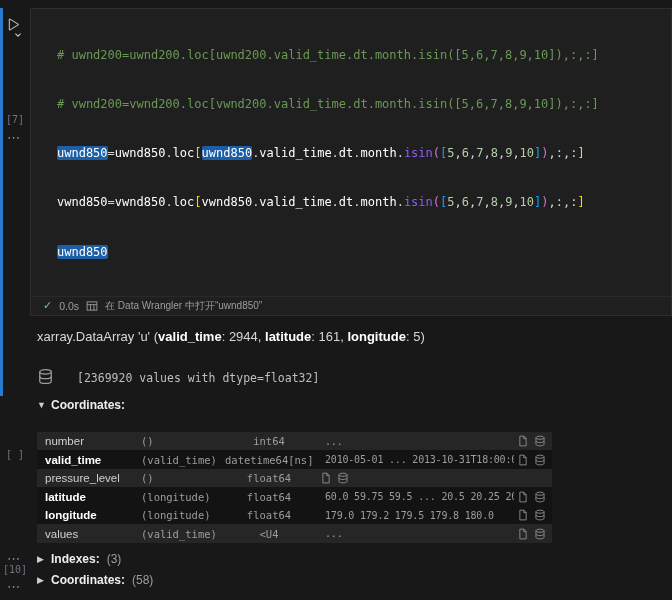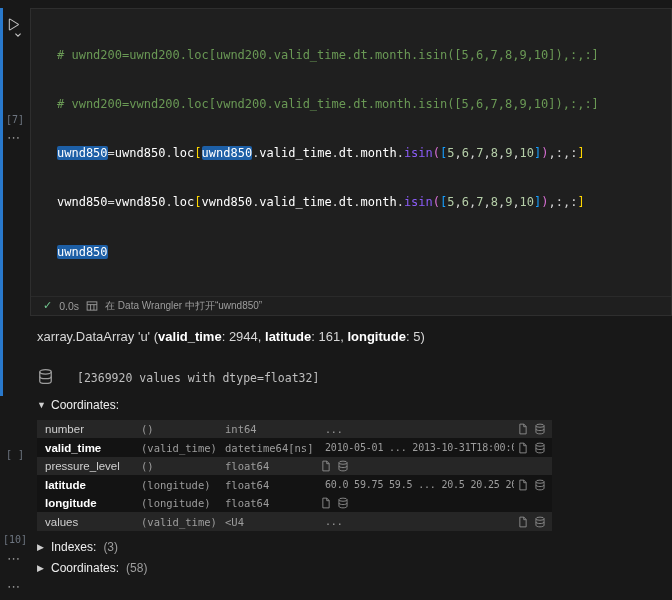--- a/index.html
+++ b/index.html
@@ -43,30 +43,30 @@
 
   
   .xr-out{padding:13px 8px 14px 7px}
   .xr-header{font-size:13px;color:#d7d7d7}
   .xr-datarow{display:flex;align-items:flex-end;gap:23px;margin-top:24px;color:#9d9d9d}
   .xr-summary{font-family:"DejaVu Sans Mono",monospace;font-size:11.5px;color:#bfbfbf}
   .xr-sec{margin-top:13px;font-size:12px;display:flex;gap:4px;align-items:center;cursor:pointer}
   .xr-sec.low{margin-top:9px}
   .xr-sec.low2{margin-top:7px}
   .tri{font-size:9px;color:#cfcfcf;width:10px;display:inline-block}
-  .sec-label{font-weight:400;color:#eeeeee}
+  .sec-label{font-weight:700;color:#eeeeee}
   .sec-count{color:#9d9d9d;margin-left:3px}
-  .xr-table{margin-top:8px;width:515px}
+  .xr-table{margin-top:20px;width:515px}
   .xr-row{display:flex;align-items:center;height:18.5px}
   .xr-row.light{background:#262626}
   .xr-row.dark{background:#131313}
   .xr-name{width:104px;padding-left:8px;color:#d0d0d0;font-size:11.5px;white-space:nowrap}
   .xr-row.idx .xr-name{font-weight:700;color:#ffffff}
   .xr-dims{width:84px;font-family:"DejaVu Sans Mono",monospace;font-size:10.5px;color:#9d9d9d;white-space:nowrap}
-  .xr-dtype{width:92px;text-align:left;font-family:"DejaVu Sans Mono",monospace;font-size:10.5px;color:#9d9d9d;padding-right:4px;white-space:nowrap}
+  .xr-dtype{width:92px;text-align:center;font-family:"DejaVu Sans Mono",monospace;font-size:10.5px;color:#9d9d9d;padding-right:4px;white-space:nowrap}
   .xr-preview{flex:1;font-family:"DejaVu Sans Mono",monospace;font-size:10px;letter-spacing:-0.2px;
     color:#9d9d9d;white-space:nowrap;overflow:hidden;padding-left:8px}
   .xr-icons{width:38px;display:flex;gap:5px;justify-content:flex-end;padding-right:6px;color:#8f8f8f}
   .xr-icons svg{cursor:pointer}
   .db-big{color:#9d9d9d;display:inline-flex}
 
   .defs{position:absolute;width:0;height:0;overflow:hidden}
 </style>
 </head>
 <body>
@@ -102,21 +102,21 @@
     <svg width="15" height="15">
         <use href="#i-play"></use>
       </svg>
     <svg class="chev" width="8" height="8">
         <use href="#i-chev"></use>
       </svg>
   </div>
   <div class="g-exec" style="top:106px">[7]</div>
   <div class="g-dots" style="top:122px">⋯</div>
   <div class="g-exec" style="top:441px">[ ]</div>
-  <div class="g-exec" style="top:526px">[10]</div>
+  <div class="g-exec" style="top:556px">[10]</div>
   <div class="g-dots" style="top:543px">⋯</div>
   <div class="g-dots" style="top:571px">⋯</div>
 
   <div class="content">
 
     <div class="cell" id="cell1">
       <div class="code">
         <div class="cl"><span class="tk-comment"># uwnd200=uwnd200.loc[uwnd200.valid_time.dt.month.isin([5,6,7,8,9,10]),:,:]</span></div>
         <div class="cl"><span class="tk-comment"># vwnd200=vwnd200.loc[vwnd200.valid_time.dt.month.isin([5,6,7,8,9,10]),:,:]</span></div>
         <div class="cl"><span class="tk-id tk-hl">uwnd850</span><span class="tk-op">=</span><span class="tk-id">uwnd850</span><span class="tk-op">.</span><span class="tk-id">loc</span><span class="tk-b1">[</span><span class="tk-id tk-hl">uwnd850</span><span class="tk-op">.</span><span class="tk-id">valid_time</span><span class="tk-op">.</span><span class="tk-id">dt</span><span class="tk-op">.</span><span class="tk-id">month</span><span class="tk-op">.</span><span class="tk-fn">isin</span><span class="tk-b2">(</span><span class="tk-b3">[</span><span class="tk-num">5</span><span class="tk-op">,</span><span class="tk-num">6</span><span class="tk-op">,</span><span class="tk-num">7</span><span class="tk-op">,</span><span class="tk-num">8</span><span class="tk-op">,</span><span class="tk-num">9</span><span class="tk-op">,</span><span class="tk-num">10</span><span class="tk-b3">]</span><span class="tk-b2">)</span><span class="tk-op">,:,:</span><span class="tk-b1">]</span></div>
@@ -205,20 +205,21 @@
               </svg>
               <svg width="12" height="12">
                 <use href="#i-db"></use>
               </svg>
             </span>
         </div>
         <div class="xr-row dark idx">
           <span class="xr-name">longitude</span>
           <span class="xr-dims">(longitude)</span>
           <span class="xr-dtype">float64</span>
+          <span class="xr-preview">179.0 179.2 179.5 179.8 180.0</span>
           <span class="xr-icons">
               <svg width="12" height="12">
                 <use href="#i-file"></use>
               </svg>
               <svg width="12" height="12">
                 <use href="#i-db"></use>
               </svg>
             </span>
         </div>
         <div class="xr-row light">

